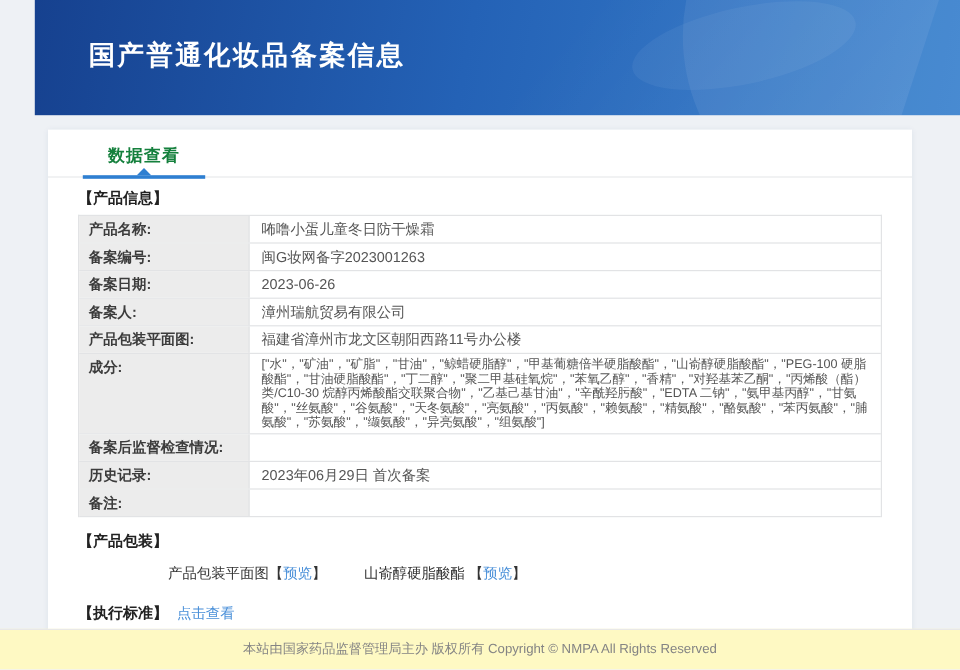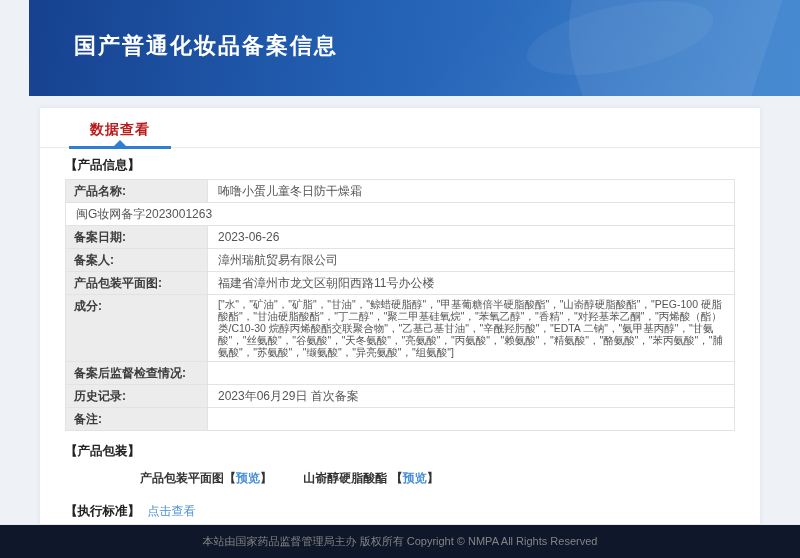--- a/index.html
+++ b/index.html
@@ -38,21 +38,21 @@
   .card {
     position: absolute; left: 40px; top: 108px; width: 720px; min-height: 410px;
     background: #ffffff; box-shadow: 0 0 5px rgba(30,60,110,0.08);
     padding-bottom: 10px;
   }
   .tabbar {
     position: relative; height: 40px; border-bottom: 1px solid #e8eaec;
   }
   .tab {
     position: absolute; left: 50px; top: 13px;
-    color: #b91c1c; font-size: 14px; font-weight: bold; letter-spacing: 1px;
+    color: #15803d; font-size: 14px; font-weight: bold; letter-spacing: 1px;
     cursor: pointer;
   }
   .tab-underline {
     position: absolute; left: 29px; top: 38px; width: 102px; height: 3px;
     background: #2e7fd1;
   }
   .tab-caret {
     position: absolute; left: 74px; top: 32px; width: 0; height: 0;
     border-left: 6px solid transparent; border-right: 6px solid transparent;
     border-bottom: 6px solid #2e7fd1;
@@ -68,31 +68,31 @@
     line-height: 14px;
   }
   .t-value {
     flex: 1; padding: 4px 10px; font-size: 12px; color: #555; line-height: 14px;
     word-break: break-all;
   }
   .t-value.small { font-size: 10.5px; line-height: 12px; padding: 3px 10px; }
   
   .pack-title { margin: 12px 0 0 0; }
   .pack-row { margin-top: 10px; padding-left: 75px; font-size: 12px; color: #333; }
-  .pack-item { display: inline-block; font-weight: bold; }
+  .pack-item { display: inline-block; }
   .pack-item + .pack-item { margin-left: 28px; }
   .bracket { color: #333; }
   .link { color: #4a90d9; text-decoration: none; cursor: pointer; }
   .std-row { margin-top: 16px; font-size: 12.5px; }
   .std-label { font-weight: bold; color: #222; }
   .std-link { font-size: 12px; margin-left: 4px; }
   
   .footer {
     position: absolute; left: 0; top: 524px; width: 800px; height: 34px;
-    background: #0f172a; border-top: 1px solid #e8e8e8;
+    background: #fef9c3; border-top: 1px solid #e8e8e8;
     text-align: center; line-height: 32px; font-size: 11px; color: #848484;
   }
 </style>
 </head>
 <body>
 
 <div class="banner">
   <div class="deco-band"></div>
   <div class="deco-circle-1"></div>
   <div class="deco-circle-2"></div>
@@ -108,20 +108,21 @@
 
   <div class="content">
     <div class="section-label">【产品信息】</div>
 
     <div class="info-table">
       <div class="t-row">
         <div class="t-label">产品名称:</div>
         <div class="t-value">咘噜小蛋儿童冬日防干燥霜</div>
       </div>
       <div class="t-row">
+        <div class="t-label">备案编号:</div>
         <div class="t-value">闽G妆网备字2023001263</div>
       </div>
       <div class="t-row">
         <div class="t-label">备案日期:</div>
         <div class="t-value">2023-06-26</div>
       </div>
       <div class="t-row">
         <div class="t-label">备案人:</div>
         <div class="t-value">漳州瑞航贸易有限公司</div>
       </div>

